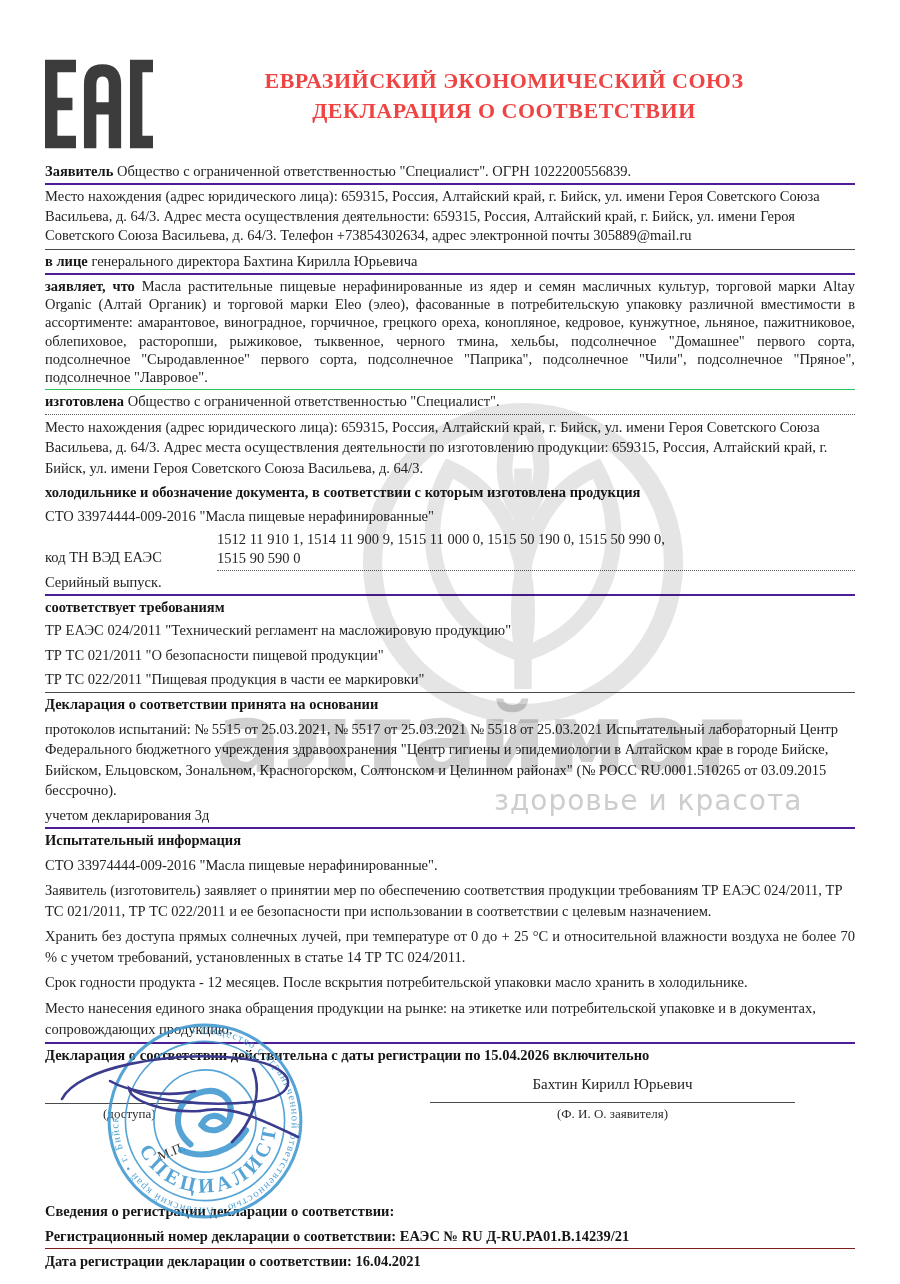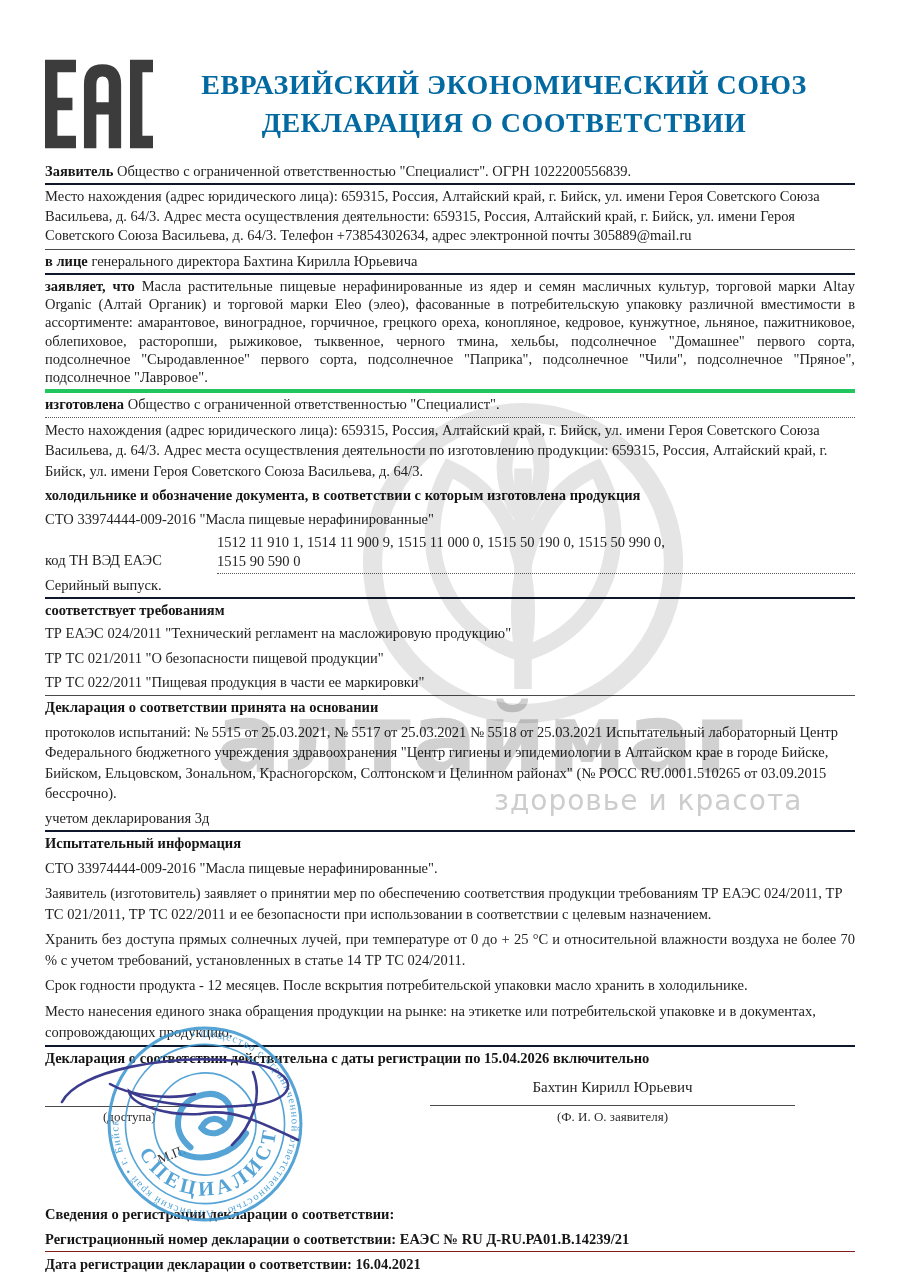--- a/index.html
+++ b/index.html
@@ -7,27 +7,27 @@
     position:relative;width:900px;height:1284px;margin:0 auto;
     background:#ffffff;overflow:hidden;
     font-family:"Liberation Serif","DejaVu Serif",serif;
     color:#232323;font-size:14.5px;line-height:1.26;
   }
   .content{position:absolute;left:45px;right:45px;top:0;z-index:1;}
   
   .header{display:flex;align-items:flex-start;margin-top:58px;margin-bottom:10px;}
   .eac{width:108px;height:92px;flex:0 0 auto;}
   .titles{flex:1;text-align:center;padding-top:8px;}
-  .title-line{font-weight:bold;font-size:28px;line-height:1.35;letter-spacing:.5px;color:#0369a1;}
+  .title-line{font-weight:bold;font-size:22px;line-height:1.35;letter-spacing:.5px;color:#ef4444;}
   
   .sec{padding:2px 0 3px;}
   .b{font-weight:bold;color:#161616;}
-  .rule-strong{border-bottom:2px solid #0f172a;}
+  .rule-strong{border-bottom:2px solid #4c1d95;}
   .rule{border-bottom:1.5px solid #4a4a4a;}
-  .rule-thin{border-bottom:4px solid #22c55e;}
+  .rule-thin{border-bottom:1px solid #22c55e;}
   .rule-dot{border-bottom:1px dotted #585858;}
   .rule-faint{border-bottom:1px solid #7f1d1d;}
   .just{text-align:justify;}
   .wide{line-height:1.34;}
   .wider{line-height:1.42;}
   
   .tnved{display:flex;align-items:flex-end;padding:2px 0 0;}
   .tnved-label{flex:0 0 172px;padding-bottom:4px;}
   .tnved-codes{flex:1;border-bottom:1px dotted #585858;padding-bottom:2px;line-height:1.3;}
   

